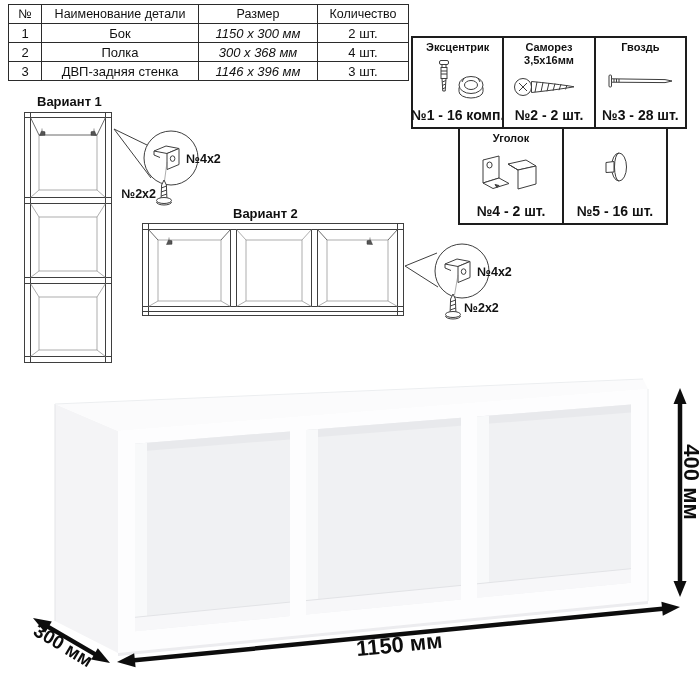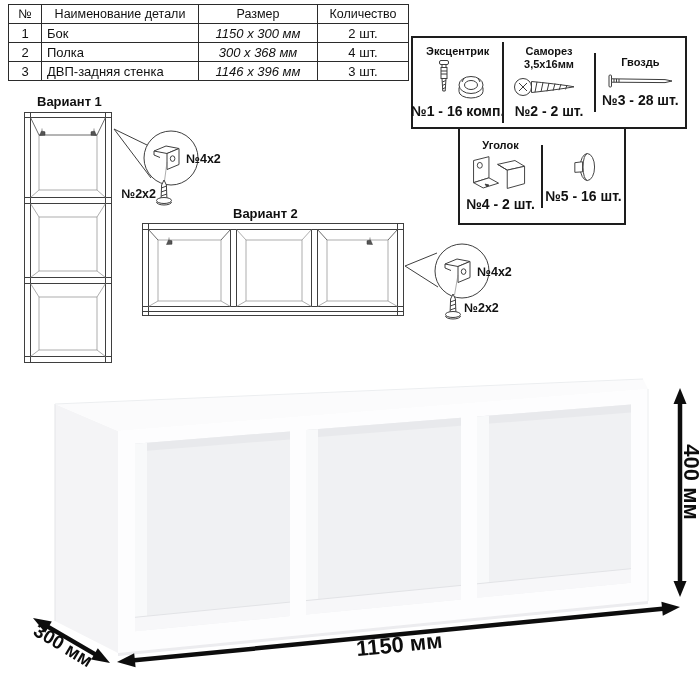--- a/index.html
+++ b/index.html
@@ -4,27 +4,27 @@
 <style>
   html,body{margin:0;padding:0;background:#fff;}
   .page{position:relative;width:700px;height:690px;background:#ffffff;overflow:hidden;
         font-family:"Liberation Sans",sans-serif;color:#111;}
   
   table.parts{position:absolute;left:8px;top:4px;border-collapse:collapse;background:#fff;}
   table.parts th,table.parts td{border:1px solid #2b2b2b;font-size:13px;font-weight:normal;
         padding:0 5px;height:18px;white-space:nowrap;}
   table.parts th{text-align:center;font-size:12.5px;}
   td.c-num{width:22px;text-align:center;}
-  td.c-name{width:146px;text-align:left;}
+  td.c-name{width:146px;text-align:center;}
   td.c-size{width:108px;text-align:center;font-style:italic;}
   td.c-qty{width:80px;text-align:center;}
   
-  .hw-row{position:absolute;display:flex;border:2px solid #1d1d1d;background:#fff;box-sizing:border-box;align-items:center;}
+  .hw-row{position:absolute;display:flex;border:2px solid #1d1d1d;background:#fff;box-sizing:border-box;}
   .hw-row1{left:411px;top:36px;width:276px;height:93px;}
-  .hw-row2{left:458px;top:127px;width:168px;height:98px;}
+  .hw-row2{left:458px;top:127px;width:210px;height:98px;}
   .hw-cell{flex:1;display:flex;flex-direction:column;align-items:center;
         padding:3px 2px 4px;border-left:2px solid #1d1d1d;min-width:0;}
   .hw-cell:first-child{border-left:none;}
   .hw-title{font-weight:bold;font-size:11px;line-height:1.2;text-align:center;}
   .hw-icon{flex:1;display:flex;align-items:center;justify-content:center;width:100%;}
   .hw-count{font-weight:bold;font-size:14px;white-space:nowrap;}
   
   svg.art{position:absolute;left:0;top:0;}
   .vt{font:bold 13px "Liberation Sans",sans-serif;fill:#111;}
   .cl{font:bold 12.5px "Liberation Sans",sans-serif;fill:#111;}

